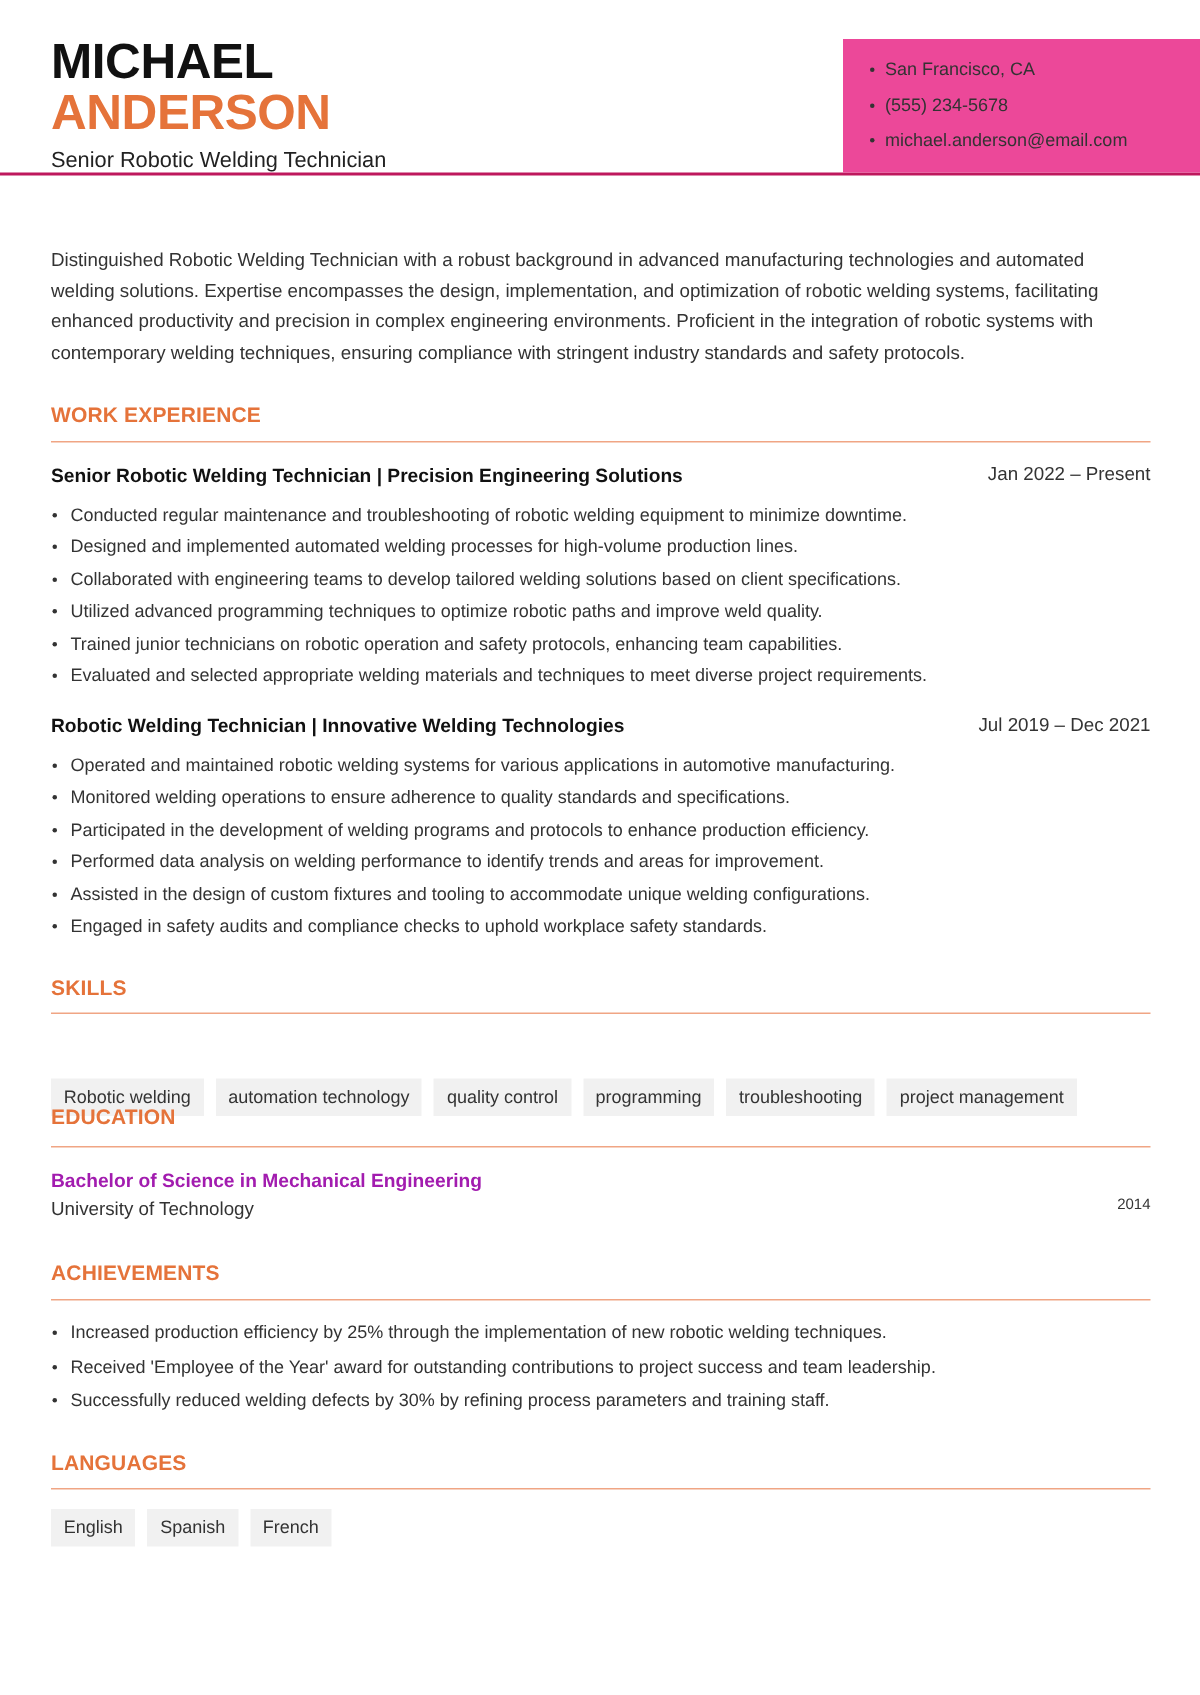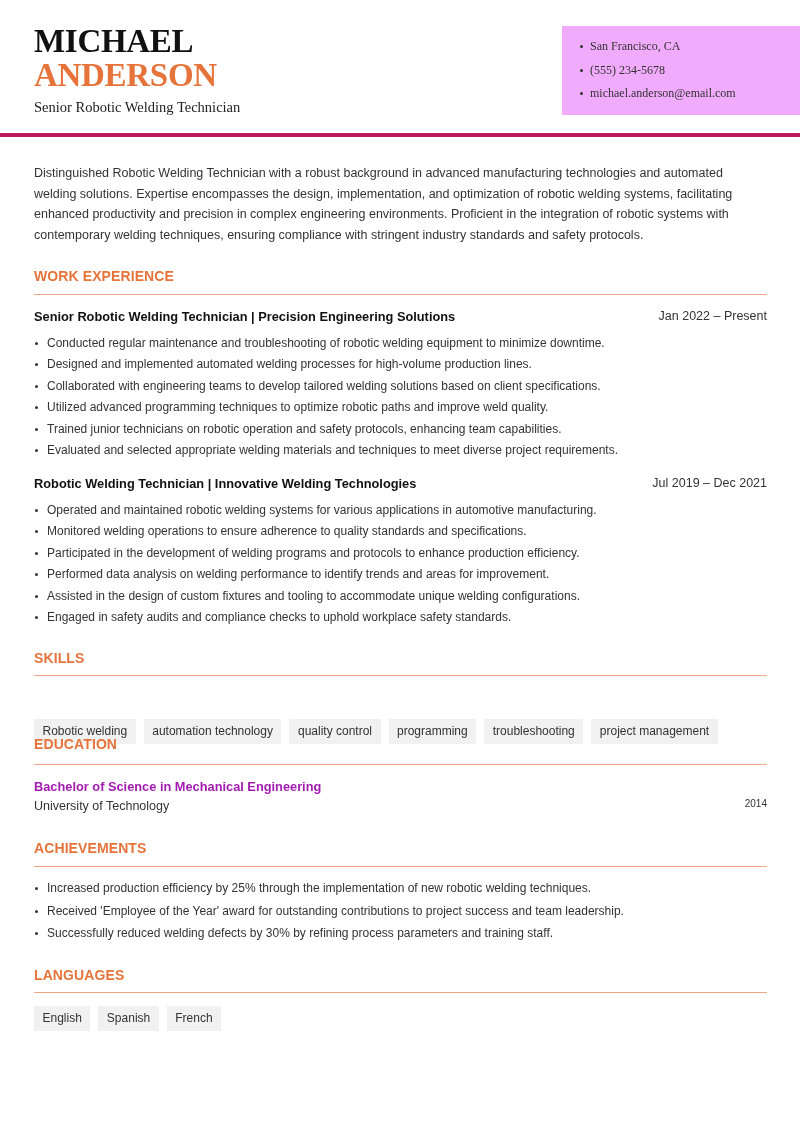--- a/index.html
+++ b/index.html
@@ -1,25 +1,25 @@
 <!DOCTYPE html>
 <html><head>
 <meta charset="utf-8">
 <style>
   * { box-sizing: border-box; margin: 0; padding: 0; }
   html, body { width: 800px; height: 1130px; background: #ffffff; }
   body { font-family: "Liberation Sans", sans-serif; color: #333333; position: relative; overflow: hidden; }
 
-  .header { position: relative; height: 137px; border-bottom: 4px solid #be185d; font-family: Liberation Serif, serif; }
+  .header { position: relative; height: 117px; border-bottom: 2px solid #be185d; }
   .name { position: absolute; left: 34px; top: 24px; font-weight: 700; font-size: 33px; line-height: 34px; letter-spacing: -0.3px; }
   .name .first { color: #111111; display: block; }
   .name .last { color: #e5733a; display: block; }
   .title { position: absolute; left: 34px; top: 99px; font-size: 14.5px; color: #222; }
 
-  .contact { position: absolute; left: 562px; top: 26px; width: 238px; height: 89px; background: #f0abfc; padding: 12px 0 0 18px; }
+  .contact { position: absolute; left: 562px; top: 26px; width: 238px; height: 89px; background: #ec4899; padding: 12px 0 0 18px; }
   .contact li { list-style: none; font-size: 12px; color: #333; height: 23.5px; line-height: 17px; position: relative; padding-left: 10px; }
   .contact li::before { content: ""; position: absolute; left: 0; top: 7px; width: 3px; height: 3px; background: #333; border-radius: 50%; }
 
   .summary { position: absolute; left: 34px; top: 163px; width: 730px; font-size: 12.5px; line-height: 20.6px; color: #333; }
 
   .section-title { position: absolute; left: 34px; font-size: 14px; font-weight: 700; color: #e5733a; letter-spacing: 0.1px; }
   .section-rule { position: absolute; left: 34px; width: 733px; height: 1px; background: #f0a584; }
 
   .job-head { position: absolute; left: 34px; width: 733px; font-size: 12.8px; }
   .job-head .role { font-weight: 700; color: #111; }

